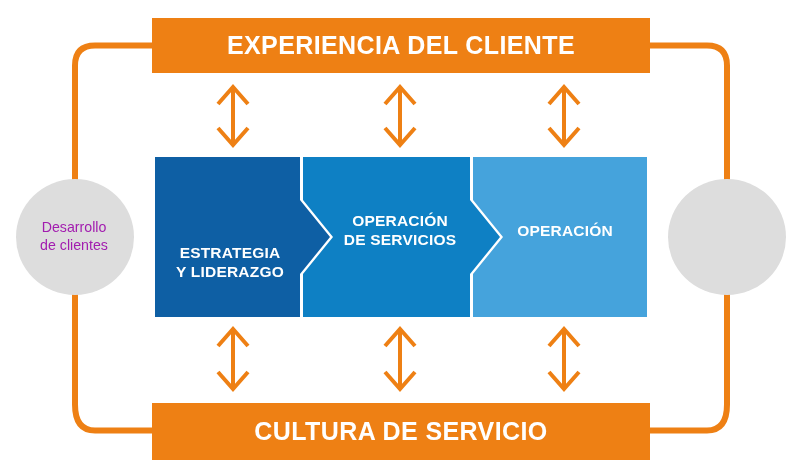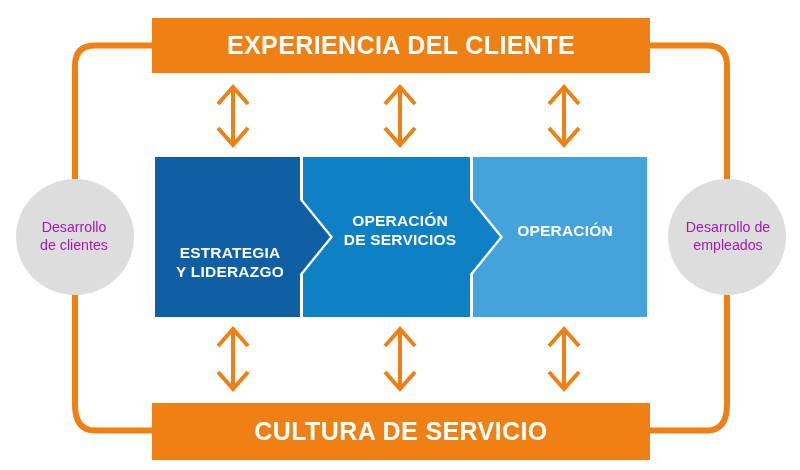--- a/index.html
+++ b/index.html
@@ -147,16 +147,14 @@
   </div>
 
   <div class="block-label" id="label-strategy">ESTRATEGIA
 Y LIDERAZGO</div>
   <div class="block-label" id="label-operations">OPERACIÓN
 DE SERVICIOS</div>
   <div class="block-label" id="label-innovation">OPERACIÓN</div>
 
   <div class="circle-label" id="label-circle-left">Desarrollo
 de clientes</div>
-  <div class="circle-label" id="label-circle-right">Desarrollo de
-empleados</div>
 
 </div>
 
 </body></html>

